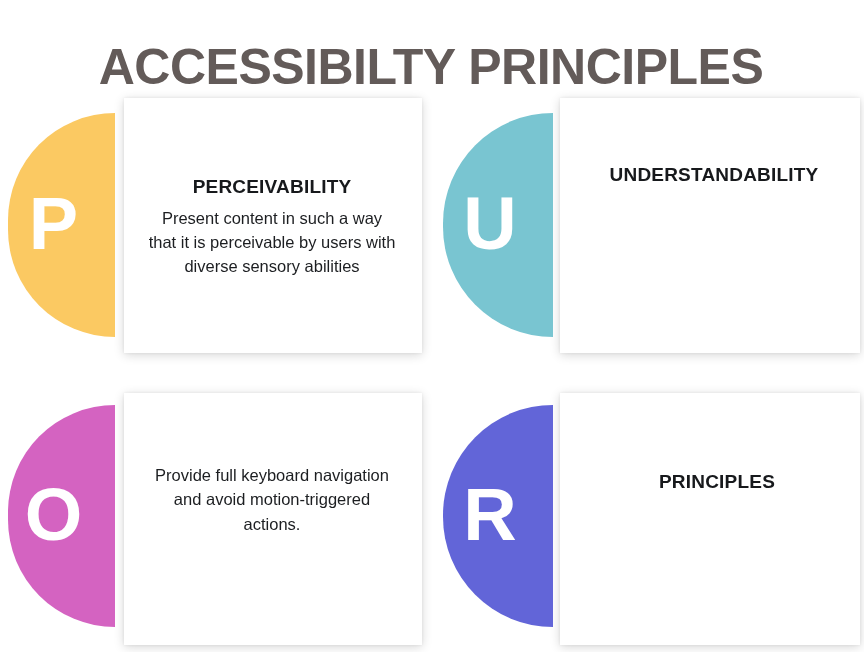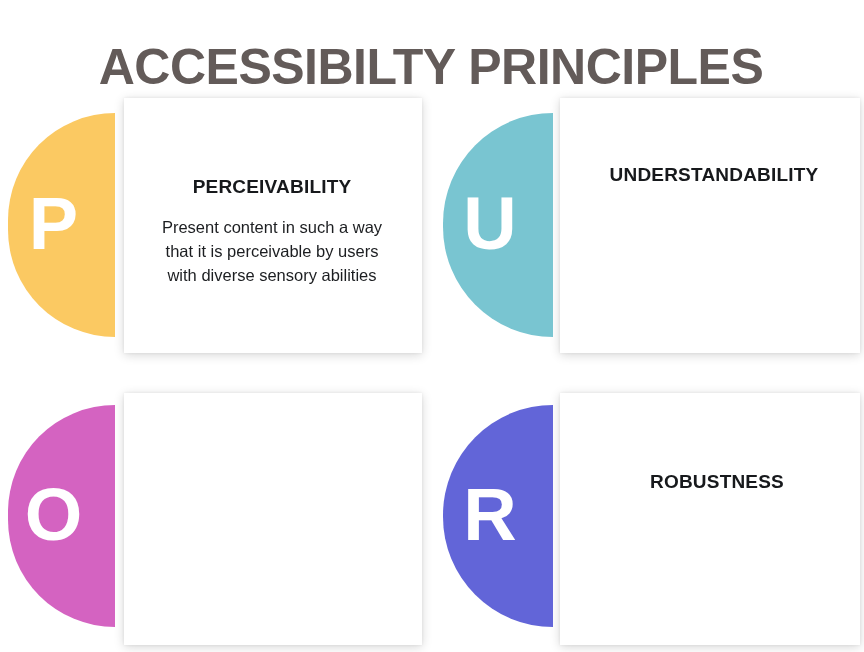--- a/index.html
+++ b/index.html
@@ -84,21 +84,21 @@
     letter-spacing: 0.2px;
     margin: 16px 0 6px 0;
     line-height: 1.15;
     font-family: "Liberation Sans", sans-serif;
   }
   .card-body {
     font-size: 16.5px;
     font-weight: 400;
     color: #1c1e21;
     line-height: 1.47;
-    margin: 17px;
+    margin: 8px;
     font-family: "Liberation Sans", sans-serif;
   }
 
   
   
   #card-perceivability .card-panel { left: 124px;  top: 98px;  width: 298px; height: 255px; }
   #card-perceivability .badge      { left: 8px;    top: 113px; width: 107px; height: 224px; }
   #card-perceivability .card-text  { left: 138px;  top: 160px; width: 268px; }
 
   #card-understandability .card-panel { left: 560px; top: 98px;  width: 300px; height: 255px; }
@@ -141,26 +141,27 @@
       <h2 class="card-heading">UNDERSTANDABILITY</h2>
     </div>
   </div>
 
   <div class="card" id="card-operability">
     <div class="card-panel"></div>
     <div class="badge" style="background-color: rgb(212, 99, 193);">
       <span class="badge-letter">O</span>
     </div>
     <div class="card-text">
+      <p class="card-body">Provide full keyboard navigation and avoid motion-triggered actions.</p>
     </div>
   </div>
 
   <div class="card" id="card-robustness">
     <div class="card-panel"></div>
     <div class="badge" style="background-color: rgb(98, 101, 216);">
       <span class="badge-letter">R</span>
     </div>
     <div class="card-text">
-      <h2 class="card-heading">ROBUSTNESS</h2>
+      <h2 class="card-heading">PRINCIPLES</h2>
     </div>
   </div>
 
 </div>
 
 </body></html>

